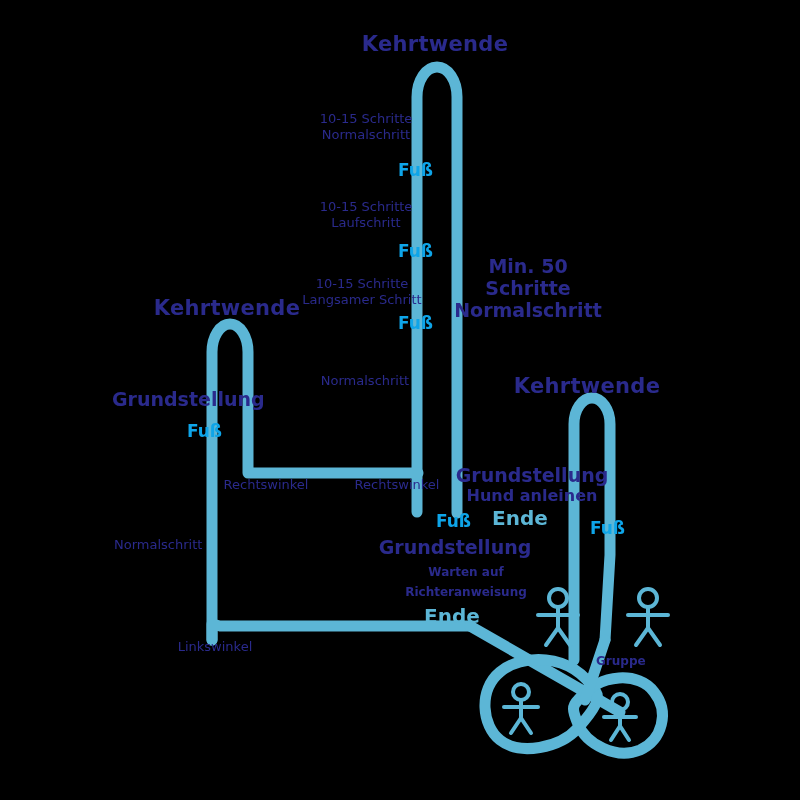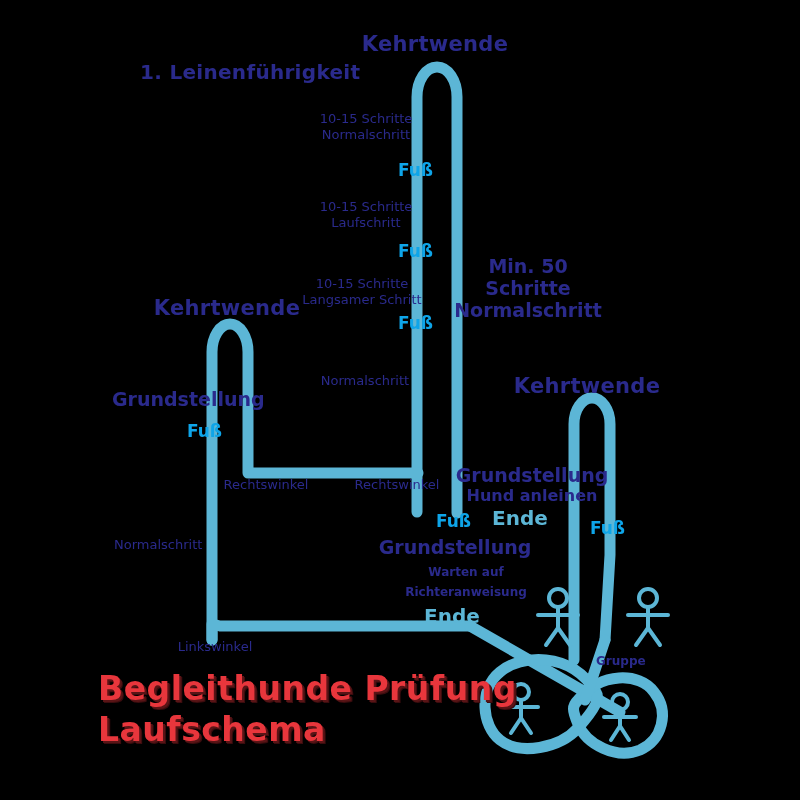--- a/index.html
+++ b/index.html
@@ -107,21 +107,20 @@
       <g>
         <circle cx="620" cy="702" r="8"></circle>
         <line x1="620" y1="710" x2="620" y2="726"></line>
         <line x1="604" y1="717" x2="636" y2="717"></line>
         <line x1="620" y1="726" x2="611" y2="740"></line>
         <line x1="620" y1="726" x2="629" y2="740"></line>
       </g>
     </g>
   </svg>
 
-  <div class="lbl t-heading blue" style="left:140px;top:62px;">1. Leinenführigkeit</div>
 
   <div class="lbl t-turn blue center" style="left:435px;top:33px;">Kehrtwende</div>
 
   <div class="lbl t-turn blue center" style="left:227px;top:297px;">Kehrtwende</div>
 
   <div class="lbl t-turn blue center" style="left:587px;top:375px;">Kehrtwende</div>
 
   <div class="lbl t-small blue center" style="left:366px;top:112px;">10-15 Schritte</div>
   <div class="lbl t-small blue center" style="left:366px;top:128px;">Normalschritt</div>
 
@@ -157,18 +156,14 @@
   <div class="lbl t-tiny blue center" style="left:466px;top:586px;">Richteranweisung</div>
   <div class="lbl t-startend cyan center" style="left:452px;top:606px;">Ende</div>
 
   <div class="lbl t-big blue center" style="left:532px;top:466px;">Grundstellung</div>
   <div class="lbl t-mid blue center" style="left:532px;top:488px;">Hund anleinen</div>
   <div class="lbl t-startend cyan center" style="left:520px;top:508px;text-align:right;">Ende</div>
   <div class="lbl t-fuss red" style="left:590px;top:520px;">Fuß</div>
 
   <div class="lbl t-gruppe blue" style="left:596px;top:655px;">Gruppe</div>
 
-  <div id="bottom-title">
-    <div>Begleithunde Prüfung</div>
-    <div>Laufschema</div>
-  </div>
 
 </div>
 
 </body></html>

